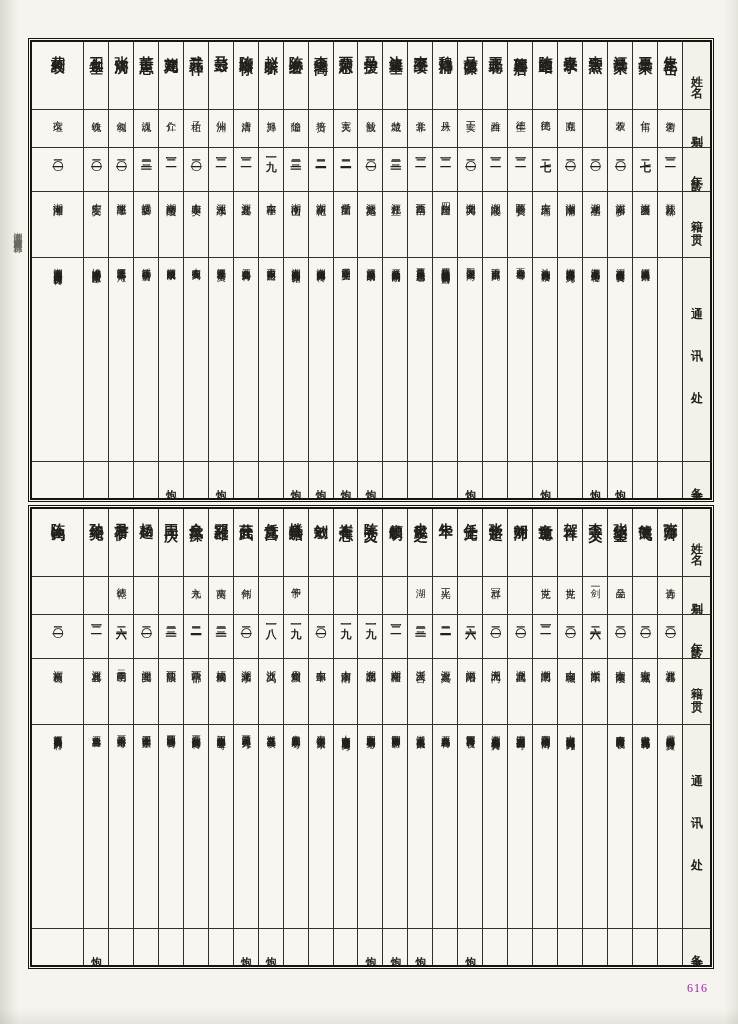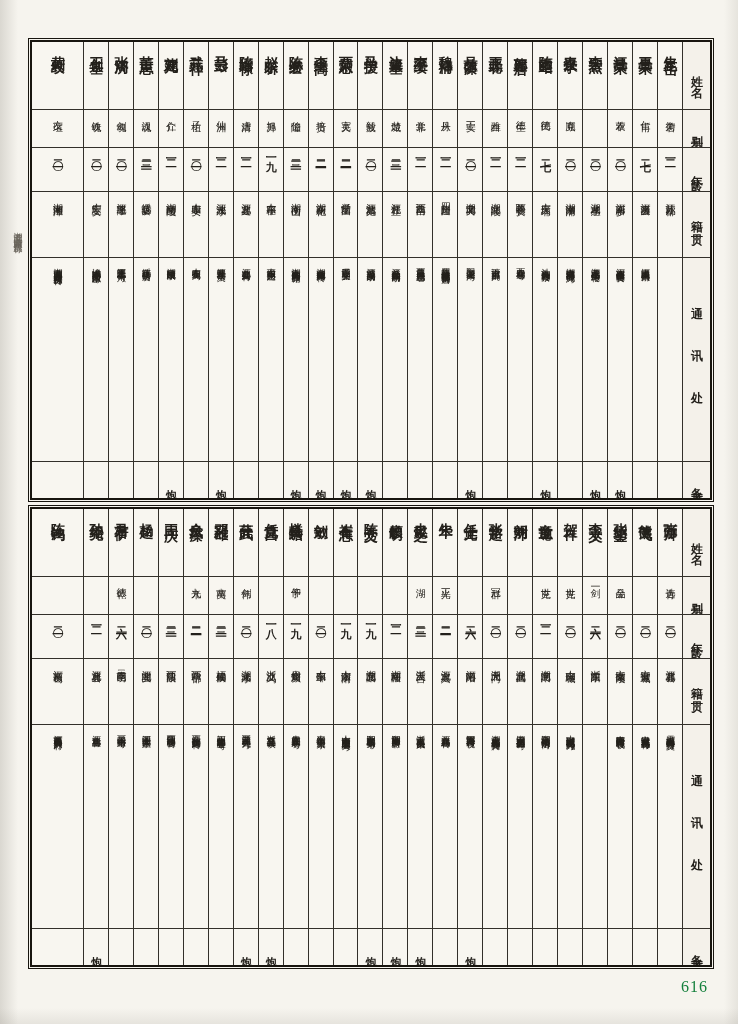--- a/index.html
+++ b/index.html
@@ -73,21 +73,21 @@
   .hdr.r4 .vtext { letter-spacing:42px; }
   .hdr.r5 .vtext { letter-spacing:4px; }
   .margin-note {
     position:absolute; left:13px; top:225px;
     writing-mode:vertical-rl; text-orientation:upright;
     font-size:9px; line-height:10px; color:#6a655c; letter-spacing:1px;
     max-height:230px;
   }
   .page-number {
     position:absolute; right:30px; bottom:28px;
-    font-size:16px; letter-spacing:1px; color:#15803d;
+    font-size:12px; letter-spacing:1px; color:#a21caf;
     font-family:"Liberation Serif","DejaVu Serif",serif;
     margin-top:28px;
   }
 </style>
 </head>
 <body>
 
 <div class="page">
   <div class="margin-note">湘潭北二区唐家塅对照房仁栋</div>
 

